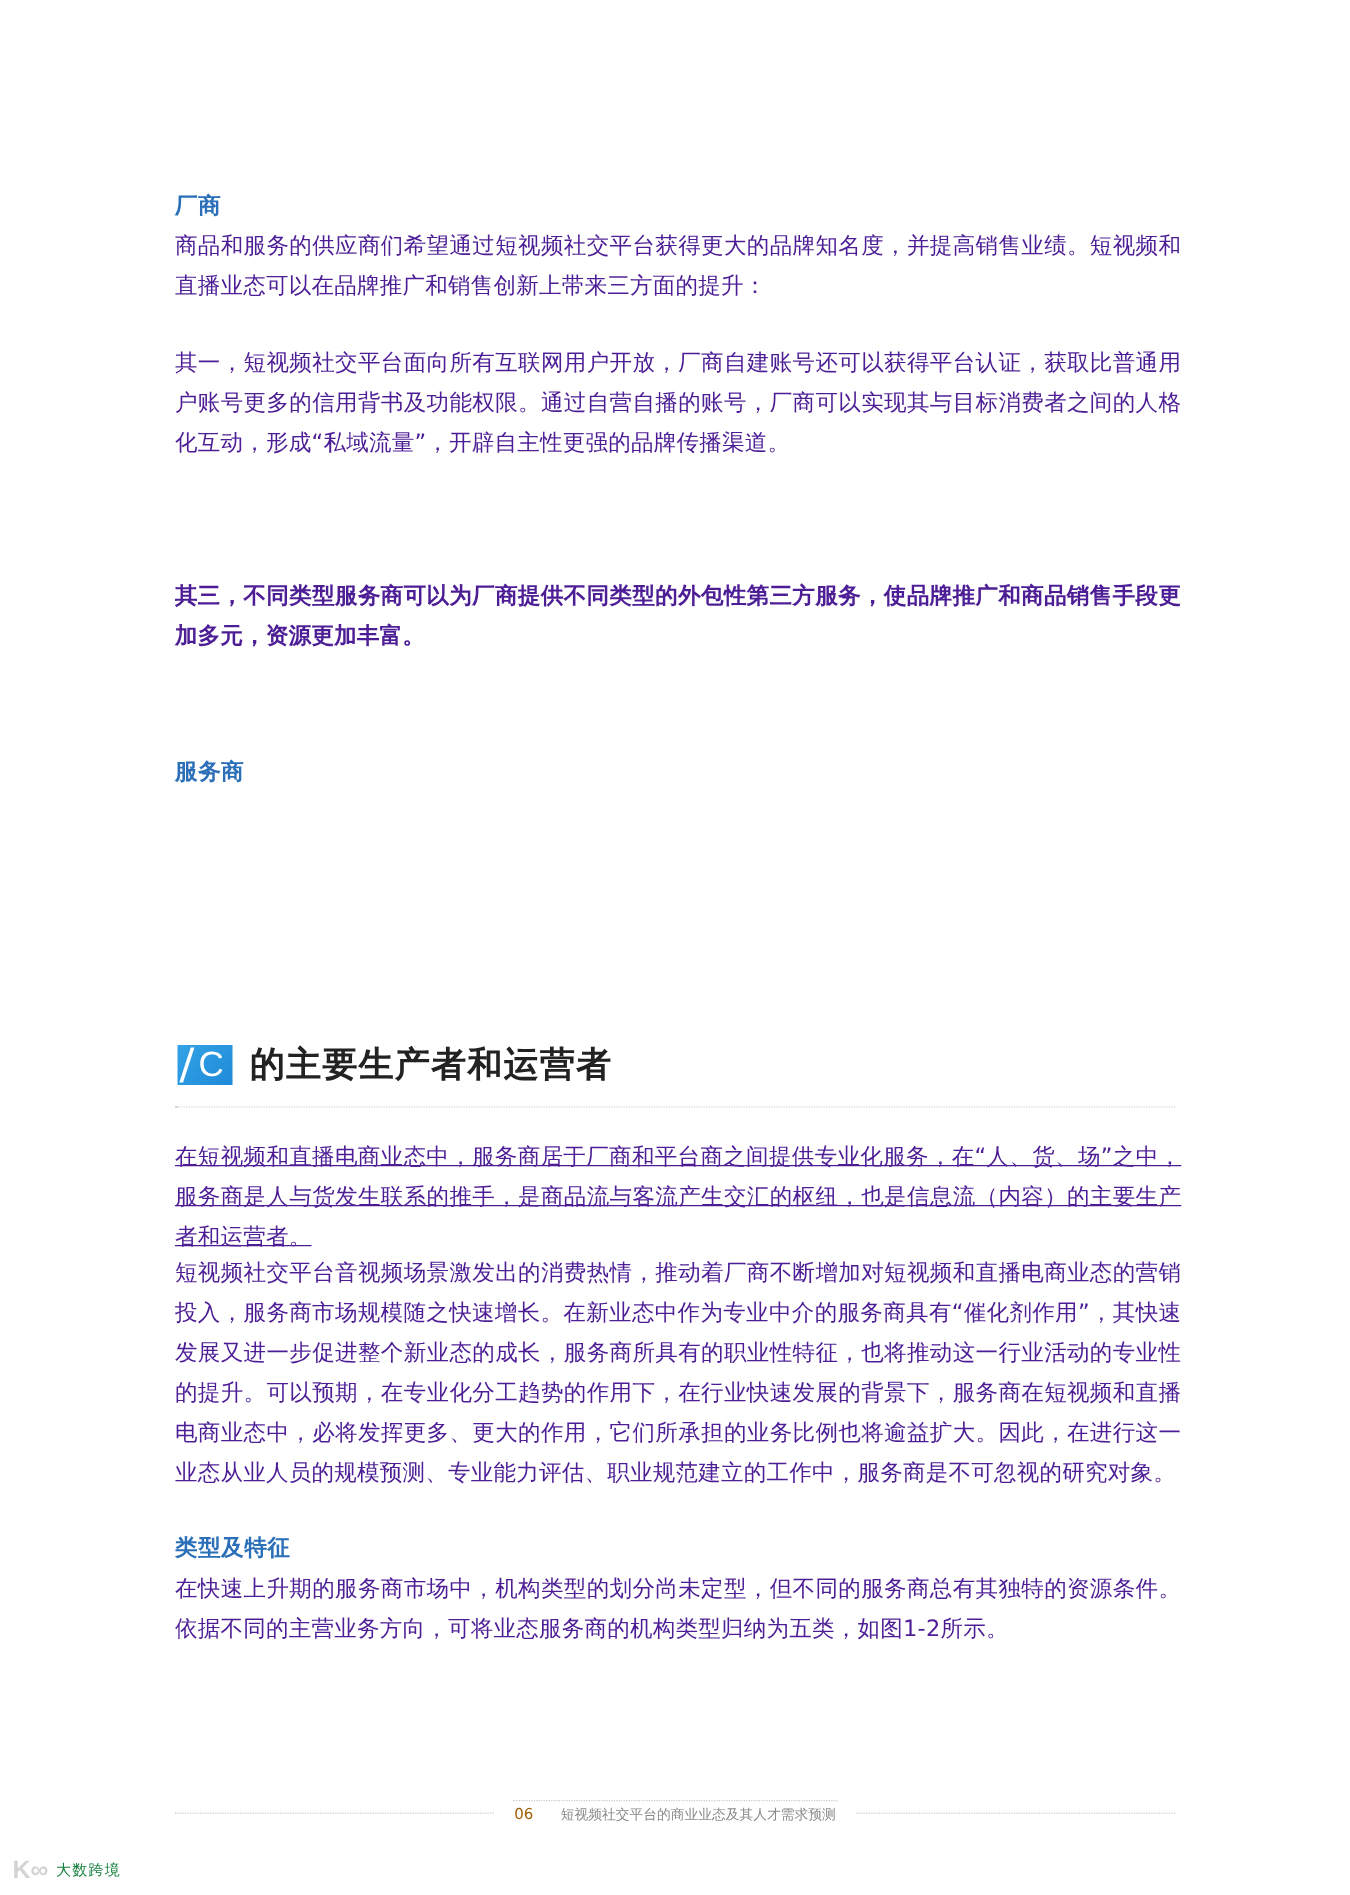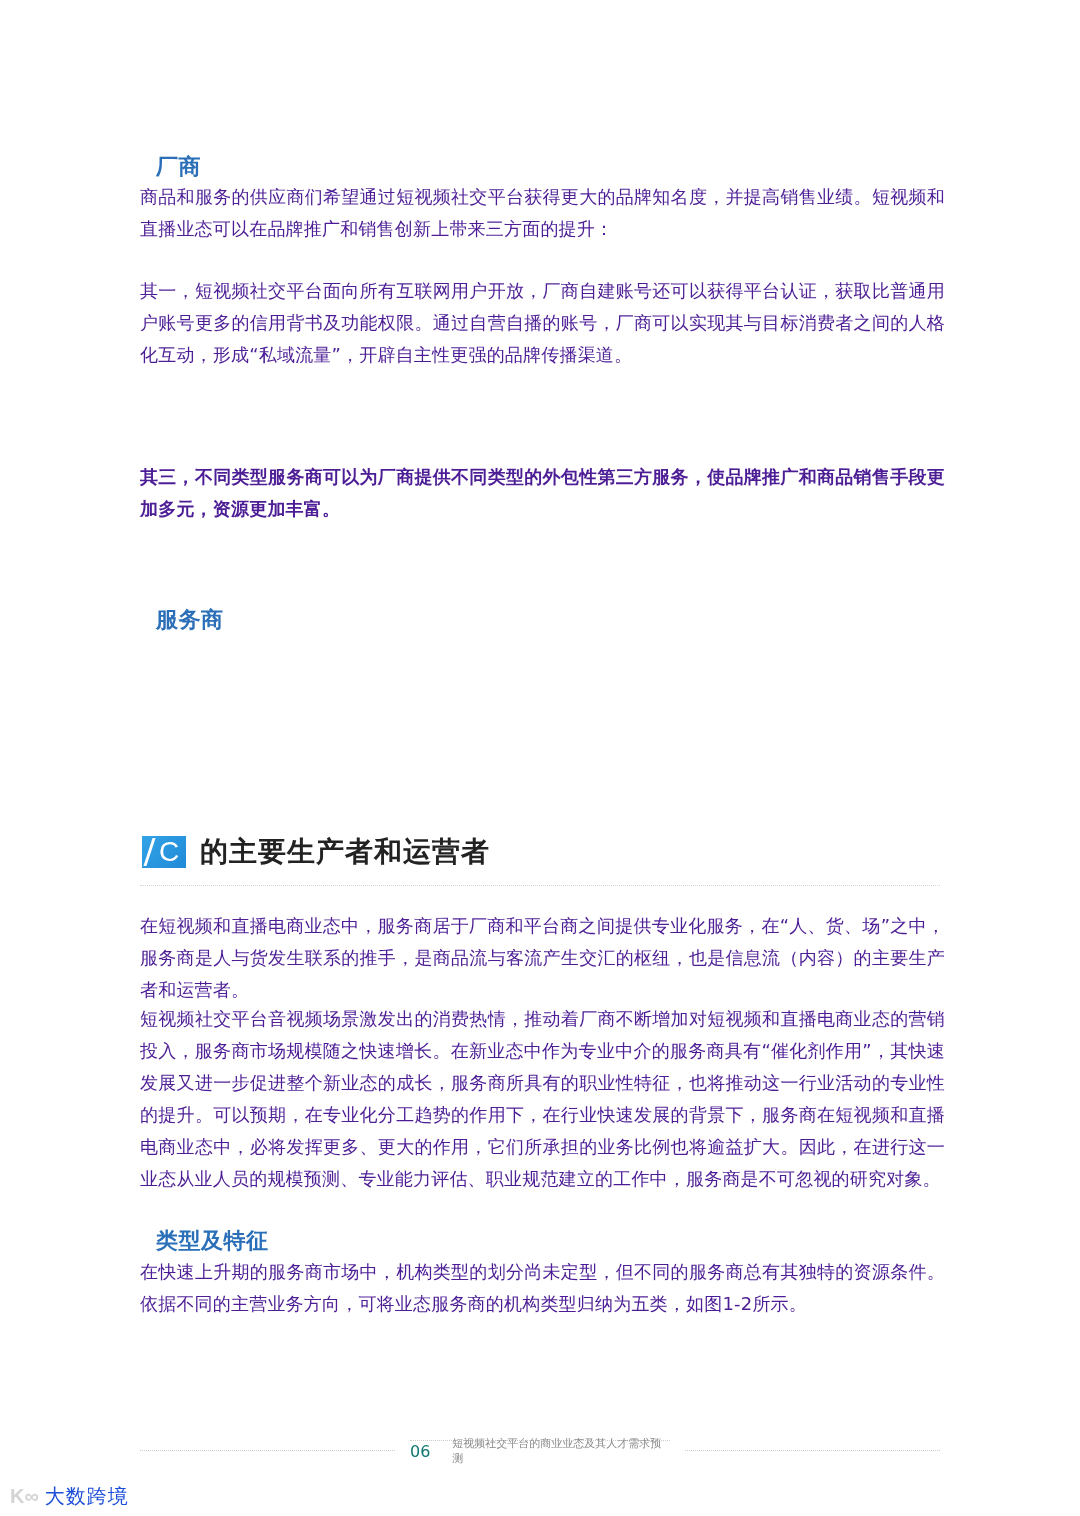--- a/index.html
+++ b/index.html
@@ -3,22 +3,22 @@
   <meta charset="utf-8">
   <style>
     html, body { margin: 0; padding: 0; background: #ffffff; }
     body {
       width: 1080px; height: 1516px; position: relative; overflow: hidden;
       font-family: "DejaVu Sans", "Liberation Sans", sans-serif;
       color: #333333;
     }
     .page { position: absolute; left: 0; top: 0; width: 1080px; height: 1516px; }
     .h3 {
-      position: absolute; left: 156px;
-      font-size: 22px; font-weight: bold; color: #2a6fb8; letter-spacing: 0.5px;
+      position: absolute; left: 140px;
+      font-size: 18px; font-weight: bold; color: #2a6fb8; letter-spacing: 0.5px;
     }
     .para {
       position: absolute; left: 140px; width: 805px;
       font-size: 18px; line-height: 32px; color: #4c1d95;
       margin: 0; text-align: justify; letter-spacing: 0.2px;
     }
     .section-title {
       position: absolute; left: 142px; top: 832px; height: 40px;
       display: flex; align-items: center;
     }
@@ -48,27 +48,27 @@
     }
     .footer .line-right {
       position: absolute; right: 0; top: 10px; width: 255px; border-top: 1px dotted #cccccc;
     }
     .footer .center {
       position: absolute; left: 270px; top: 0; width: 260px; height: 20px;
       border-top: 1px dotted #cccccc;
       display: flex; align-items: center; justify-content: center; gap: 22px;
       font-size: 11px; color: #888888;
     }
-    .footer .page-num { font-size: 16px; color: #0f766e; }
+    .footer .page-num { font-size: 12px; color: #a16207; }
     .watermark {
       position: absolute; left: 10px; top: 1482px; height: 28px;
       display: flex; align-items: center; gap: 6px; color: #d0d0d0;
     }
     .watermark .logo { font-family: "Liberation Sans", sans-serif; font-size: 20px; font-weight: bold; color: #d4d4d4; }
-    .watermark .wm-text { font-size: 20px; color: #1d4ed8; letter-spacing: 1px; }
+    .watermark .wm-text { font-size: 12px; color: #15803d; letter-spacing: 1px; }
   </style>
 </head>
 <body>
 
 <div class="page">
 
   <div class="h3" style="top:152px;">厂商</div>
   <p class="para" style="top:181px;">商品和服务的供应商们希望通过短视频社交平台获得更大的品牌知名度，并提高销售业绩。短视频和直播业态可以在品牌推广和销售创新上带来三方面的提升：</p>
   <p class="para" style="top:275px;">其一，短视频社交平台面向所有互联网用户开放，厂商自建账号还可以获得平台认证，获取比普通用户账号更多的信用背书及功能权限。通过自营自播的账号，厂商可以实现其与目标消费者之间的人格化互动，形成“私域流量”，开辟自主性更强的品牌传播渠道。</p>
   <p class="para" style="top:461px;font-weight:bold;">其三，不同类型服务商可以为厂商提供不同类型的外包性第三方服务，使品牌推广和商品销售手段更加多元，资源更加丰富。</p>
@@ -77,21 +77,21 @@
 
   <div class="section-title">
     <div class="badge">
       <span class="slash"></span>
       <span class="letter">C</span>
     </div>
     <span class="title-text">的主要生产者和运营者</span>
   </div>
   <div class="dotted-rule" style="top:885px;"></div>
 
-  <p class="para" style="top:910px;">在短视频和直播电商业态中，服务商居于厂商和平台商之间提供专业化服务，在“人、货、场”之中，服务商是人与货发生联系的推手，是商品流与客流产生交汇的枢纽，也是信息流（内容）的主要生产者和运营者。</p>
+  <p class="para" style="top:910px;text-decoration:underline;">在短视频和直播电商业态中，服务商居于厂商和平台商之间提供专业化服务，在“人、货、场”之中，服务商是人与货发生联系的推手，是商品流与客流产生交汇的枢纽，也是信息流（内容）的主要生产者和运营者。</p>
   <p class="para" style="top:1003px;">短视频社交平台音视频场景激发出的消费热情，推动着厂商不断增加对短视频和直播电商业态的营销投入，服务商市场规模随之快速增长。在新业态中作为专业中介的服务商具有“催化剂作用”，其快速发展又进一步促进整个新业态的成长，服务商所具有的职业性特征，也将推动这一行业活动的专业性的提升。可以预期，在专业化分工趋势的作用下，在行业快速发展的背景下，服务商在短视频和直播电商业态中，必将发挥更多、更大的作用，它们所承担的业务比例也将逾益扩大。因此，在进行这一业态从业人员的规模预测、专业能力评估、职业规范建立的工作中，服务商是不可忽视的研究对象。</p>
 
   <div class="h3" style="top:1226px;">类型及特征</div>
   <p class="para" style="top:1256px;">在快速上升期的服务商市场中，机构类型的划分尚未定型，但不同的服务商总有其独特的资源条件。依据不同的主营业务方向，可将业态服务商的机构类型归纳为五类，如图1-2所示。</p>
 
   <div class="footer">
     <div class="line-left"></div>
     <div class="center">
       <span class="page-num">06</span>
       <span>短视频社交平台的商业业态及其人才需求预测</span>

